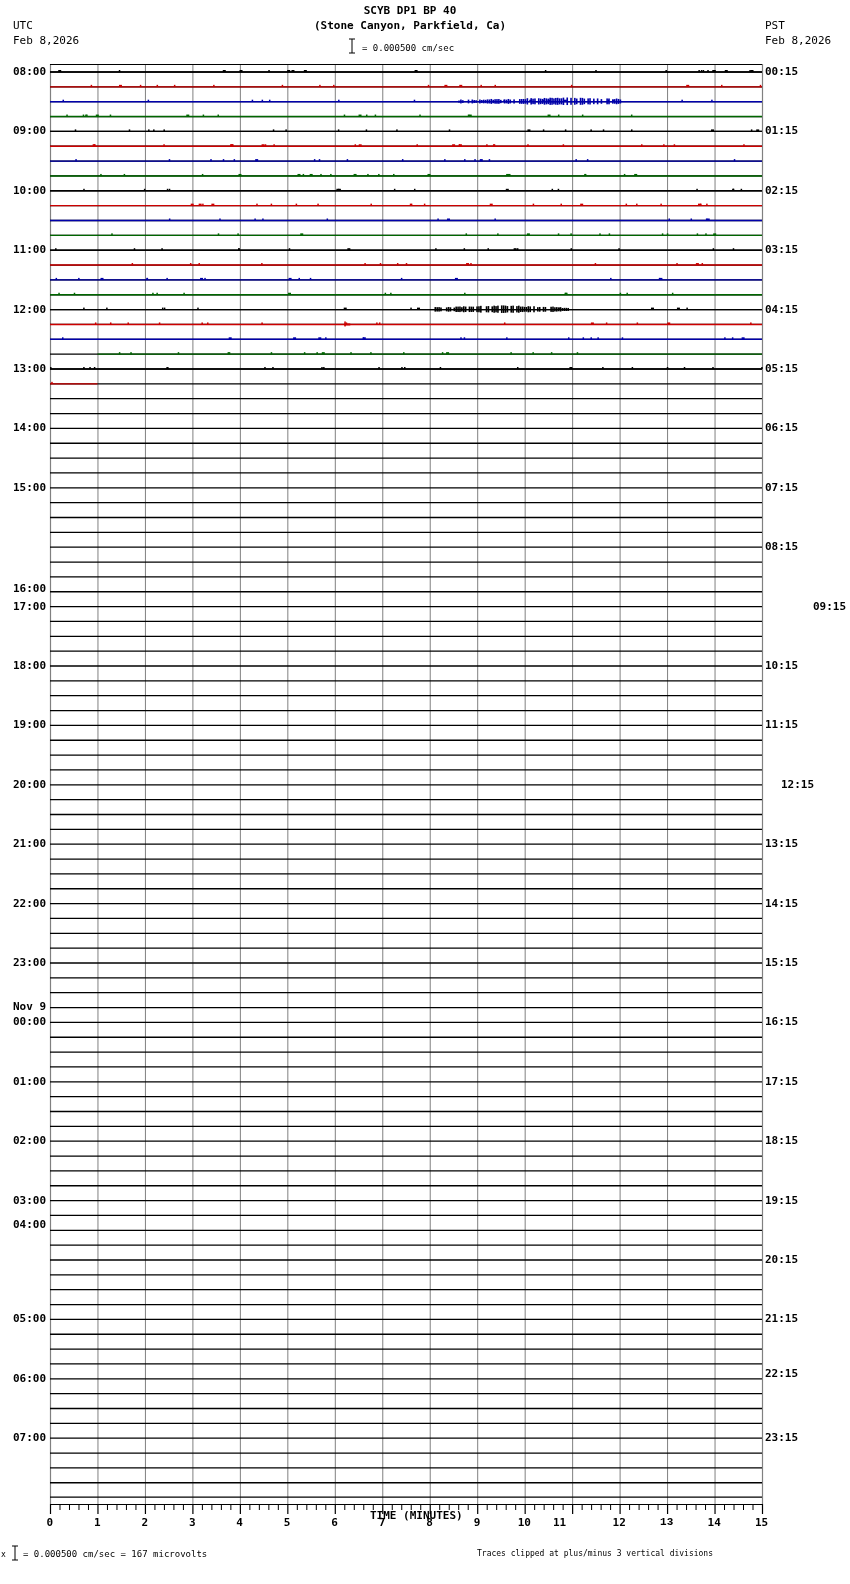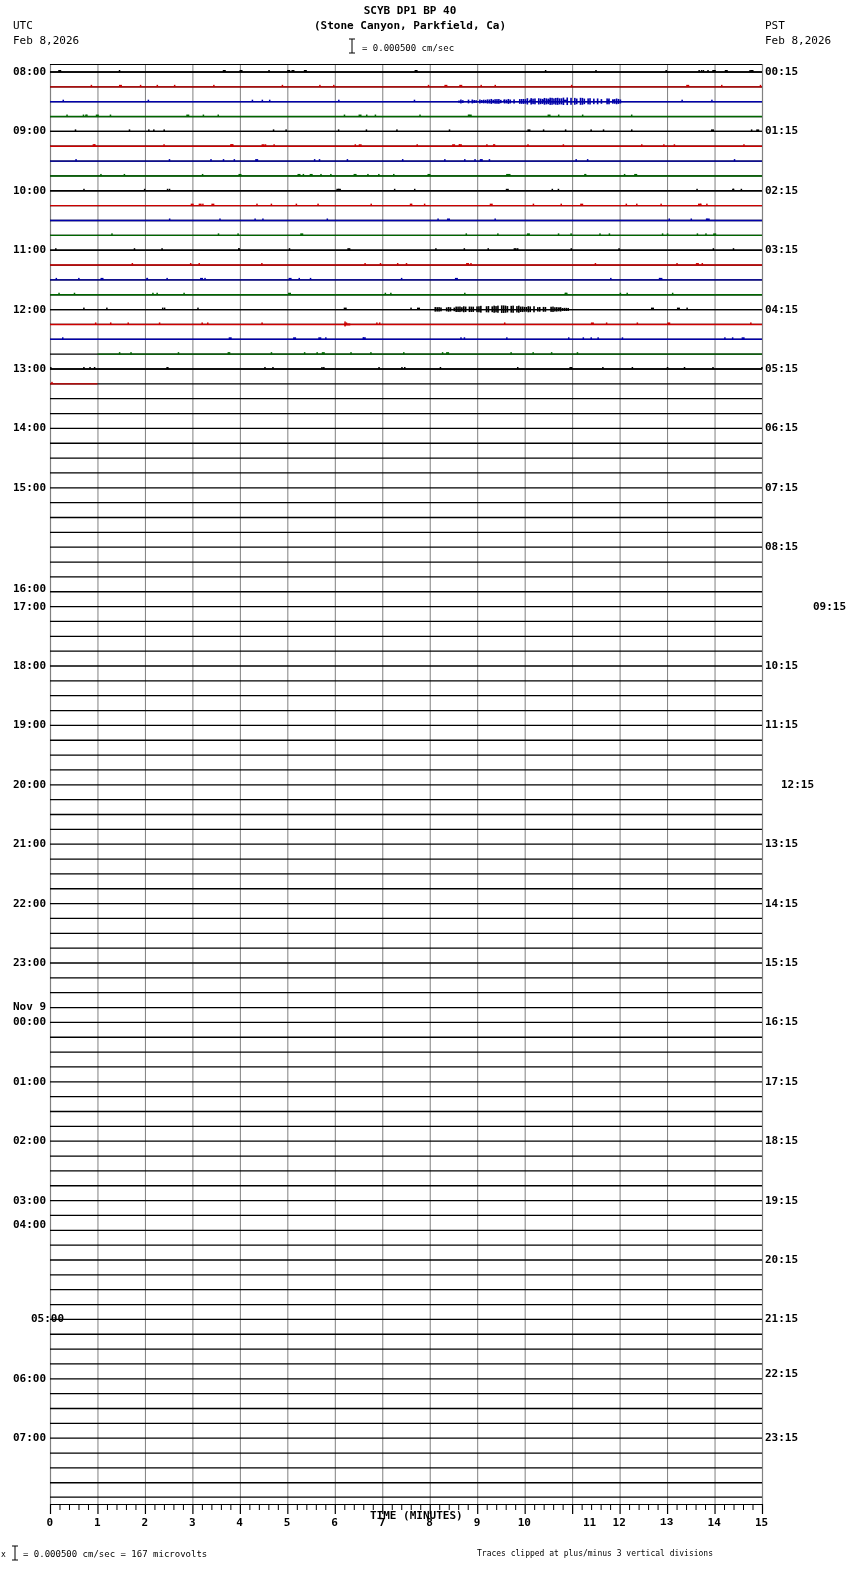--- a/index.html
+++ b/index.html
@@ -756,21 +756,21 @@
     <div class="txt rowlabel" style="left: 13px; top: 777.8px;">20:00</div>
     <div class="txt rowlabel" style="left: 13px; top: 837.2px;">21:00</div>
     <div class="txt rowlabel" style="left: 13px; top: 896.6px;">22:00</div>
     <div class="txt rowlabel" style="left: 13px; top: 956px;">23:00</div>
     <div class="txt rowlabel" style="left: 13px; top: 1015.4px;">00:00</div>
     <div class="txt rowlabel" style="left: 13px; top: 1000.4px;">Nov 9</div>
     <div class="txt rowlabel" style="left: 13px; top: 1074.8px;">01:00</div>
     <div class="txt rowlabel" style="left: 13px; top: 1134.2px;">02:00</div>
     <div class="txt rowlabel" style="left: 13px; top: 1193.6px;">03:00</div>
     <div class="txt rowlabel" style="left: 13px; top: 1218px;">04:00</div>
-    <div class="txt rowlabel" style="left: 31px; top: 1312.4px;">05:00</div>
+    <div class="txt rowlabel" style="left: 13px; top: 1312.4px;">05:00</div>
     <div class="txt rowlabel" style="left: 13px; top: 1371.8px;">06:00</div>
     <div class="txt rowlabel" style="left: 13px; top: 1431.2px;">07:00</div>
   </div>
 <div id="right-labels">
     <div class="txt rowlabel" style="left: 765px; top: 65px;">00:15</div>
     <div class="txt rowlabel" style="left: 765px; top: 124.4px;">01:15</div>
     <div class="txt rowlabel" style="left: 765px; top: 183.8px;">02:15</div>
     <div class="txt rowlabel" style="left: 765px; top: 243.2px;">03:15</div>
     <div class="txt rowlabel" style="left: 765px; top: 302.6px;">04:15</div>
     <div class="txt rowlabel" style="left: 765px; top: 362px;">05:15</div>
@@ -798,21 +798,21 @@
     <div class="txt rowlabel" style="left: 93.9667px; top: 1516px;">1</div>
     <div class="txt rowlabel" style="left: 141.433px; top: 1516px;">2</div>
     <div class="txt rowlabel" style="left: 188.9px; top: 1516px;">3</div>
     <div class="txt rowlabel" style="left: 236.367px; top: 1516px;">4</div>
     <div class="txt rowlabel" style="left: 283.833px; top: 1516px;">5</div>
     <div class="txt rowlabel" style="left: 331.3px; top: 1516px;">6</div>
     <div class="txt rowlabel" style="left: 378.767px; top: 1516px;">7</div>
     <div class="txt rowlabel" style="left: 426.233px; top: 1516px;">8</div>
     <div class="txt rowlabel" style="left: 473.7px; top: 1516px;">9</div>
     <div class="txt rowlabel" style="left: 517.667px; top: 1516px;">10</div>
-    <div class="txt rowlabel" style="left: 583px; top: 1516px; text-align: center;">11</div>
+    <div class="txt rowlabel" style="left: 553px; top: 1516px; text-align: center;">11</div>
     <div class="txt rowlabel" style="left: 612.6px; top: 1516px;">12</div>
     <div class="txt rowlabel" style="left: 660.067px; top: 1516px; font-family: Liberation Mono, monospace;">13</div>
     <div class="txt rowlabel" style="left: 707.533px; top: 1516px;">14</div>
     <div class="txt rowlabel" style="left: 755px; top: 1516px;">15</div>
   </div>
 
 <div class="txt bold" style="left:370px; top:1509px; font-size:11px;">TIME (MINUTES)</div>
 
 <div class="txt tiny" style="left:1px; top:1550px;">x</div>
 <div class="txt small" style="left:23px; top:1549px;">= 0.000500 cm/sec =     167 microvolts</div>

